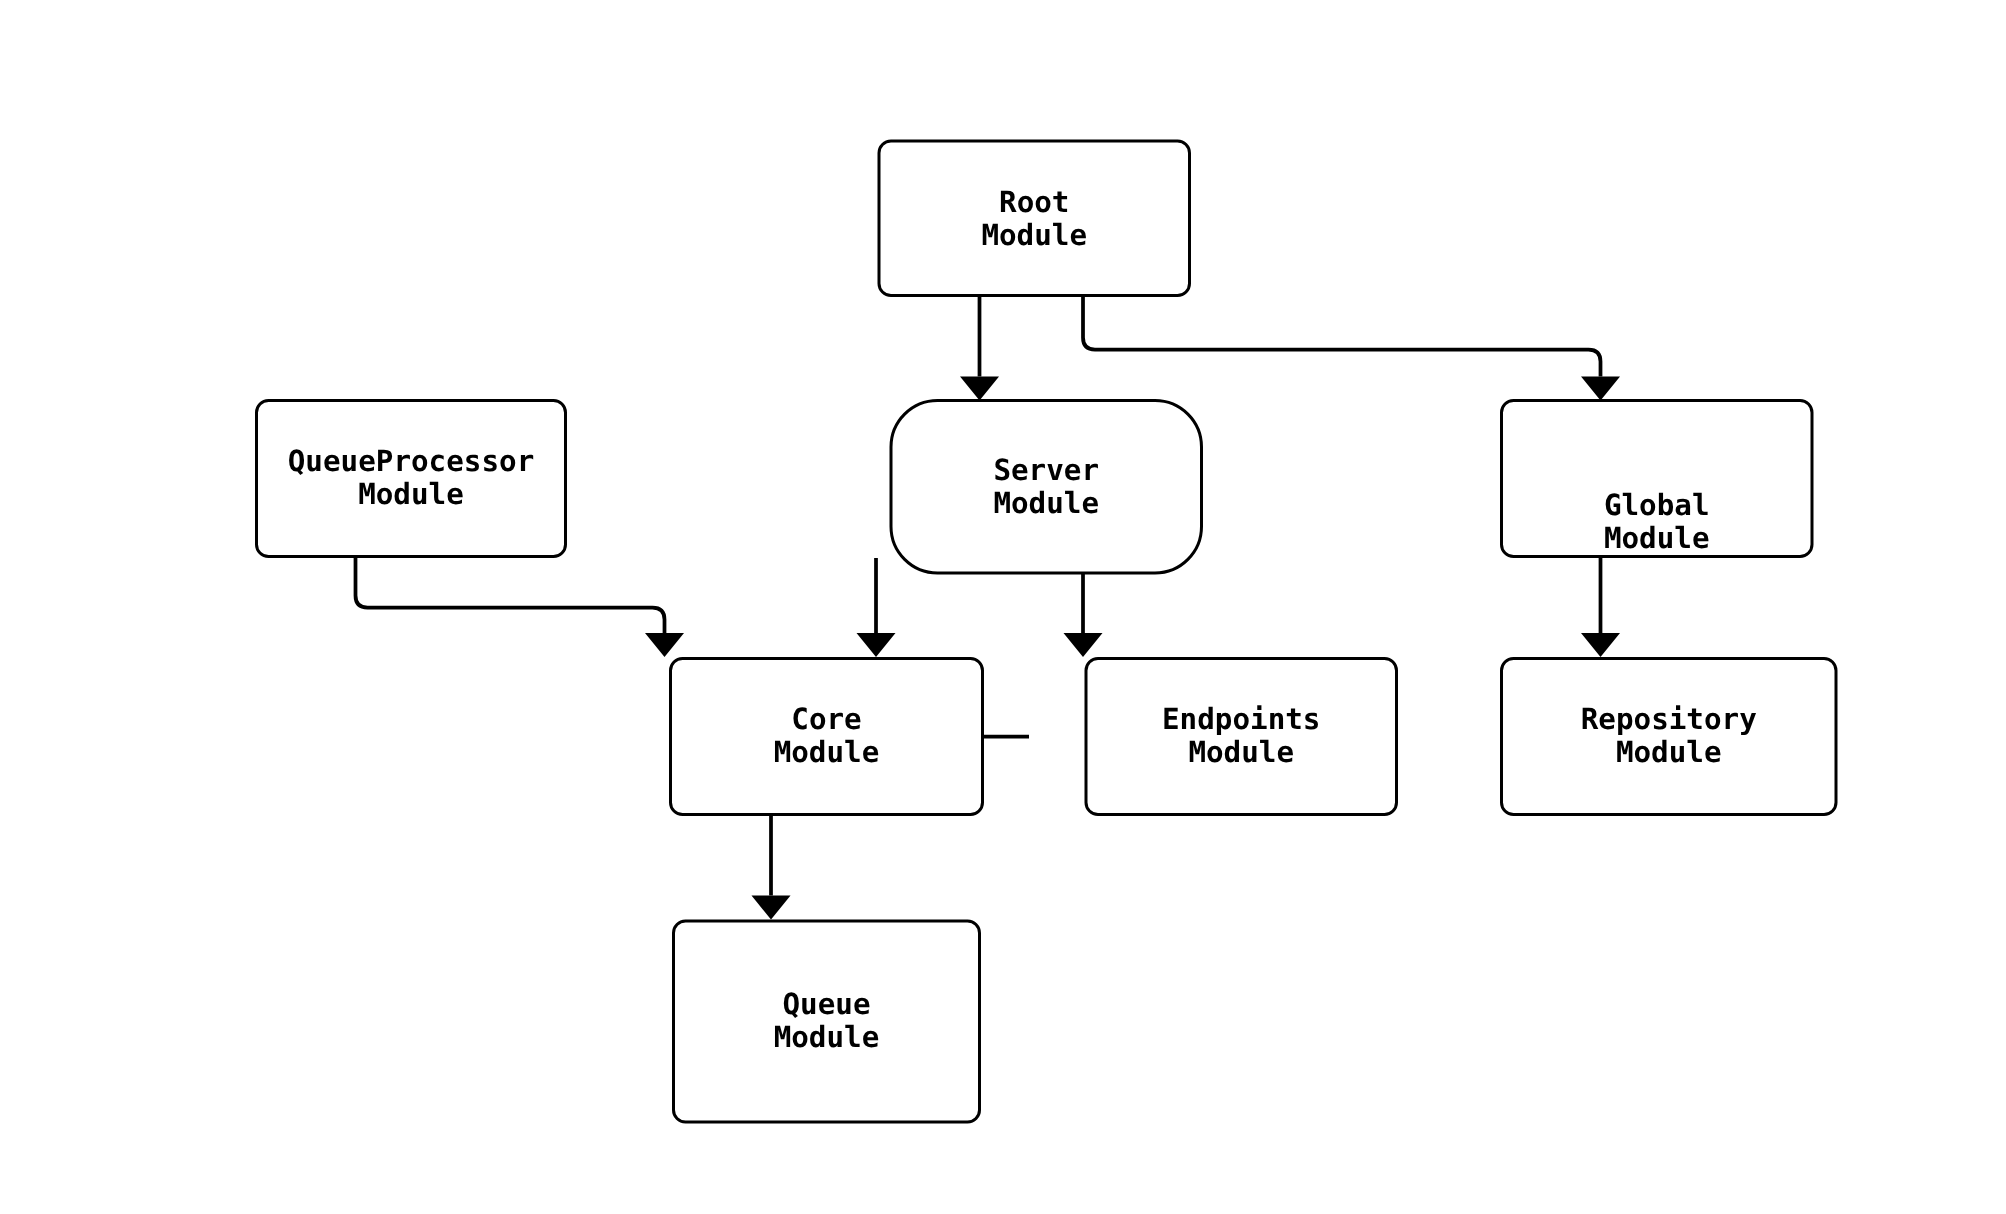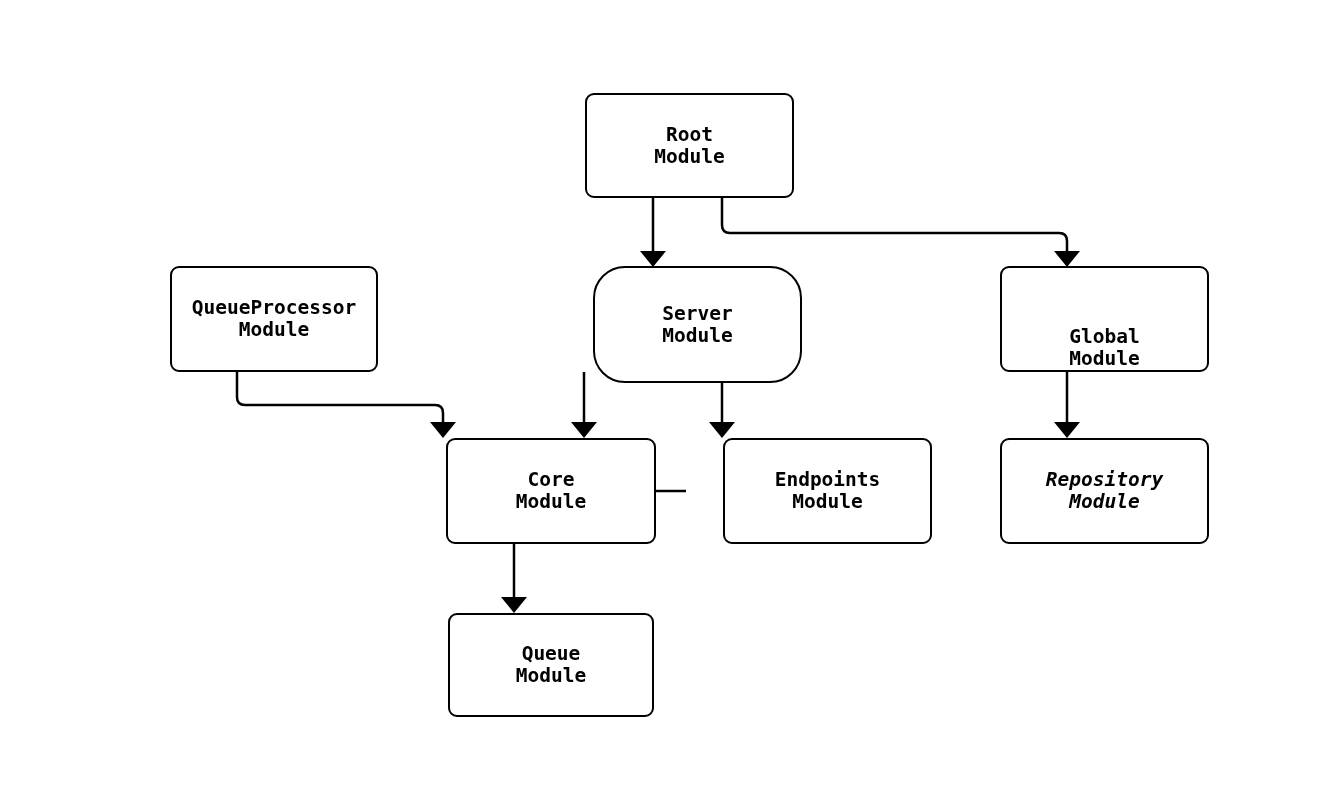--- a/index.html
+++ b/index.html
@@ -50,22 +50,22 @@
   }
   .node span { display: block; }
 
   
   #n-root        { left: 548px; top:  93px; width: 209px; height: 105px; }
   #n-qp          { left: 133px; top: 266px; width: 208px; height: 106px; text-align: center; }
   #n-server      { left: 556px; top: 266px; width: 209px; height: 117px; border-radius: 32px; }
   #n-global      { left: 963px; top: 266px; width: 209px; height: 106px; justify-content: flex-end; }
   #n-core        { left: 409px; top: 438px; width: 210px; height: 106px; }
   #n-endpoints   { left: 686px; top: 438px; width: 209px; height: 106px; }
-  #n-repository  { left: 963px; top: 438px; width: 209px; height: 106px; font-style: italic; }
-  #n-queue       { left: 411px; top: 613px; width: 206px; height: 104px; }
+  #n-repository  { left: 963px; top: 438px; width: 225px; height: 106px; }
+  #n-queue       { left: 411px; top: 613px; width: 206px; height: 136px; }
 </style>
 </head>
 <body>
 
 <div class="canvas">
 
   <svg class="edges" viewBox="0 0 1337 809" xmlns="http://www.w3.org/2000/svg">
 
     <g>
       <path d="M653,198 L653,251"></path>

